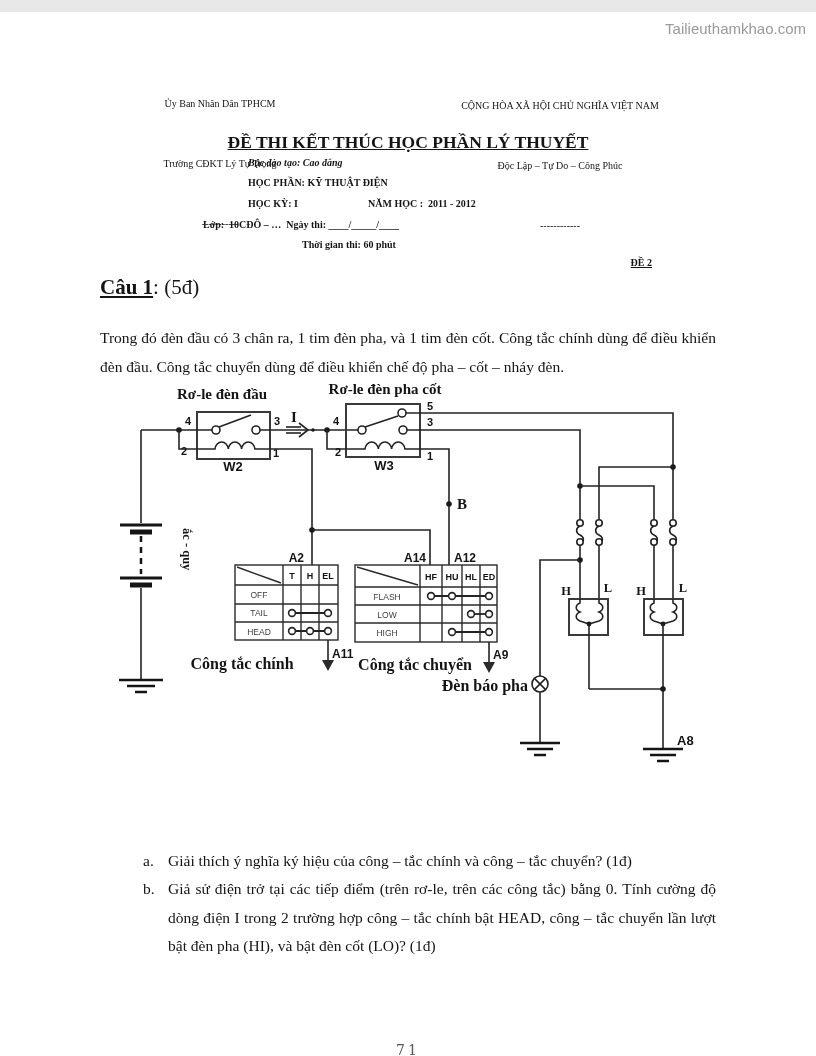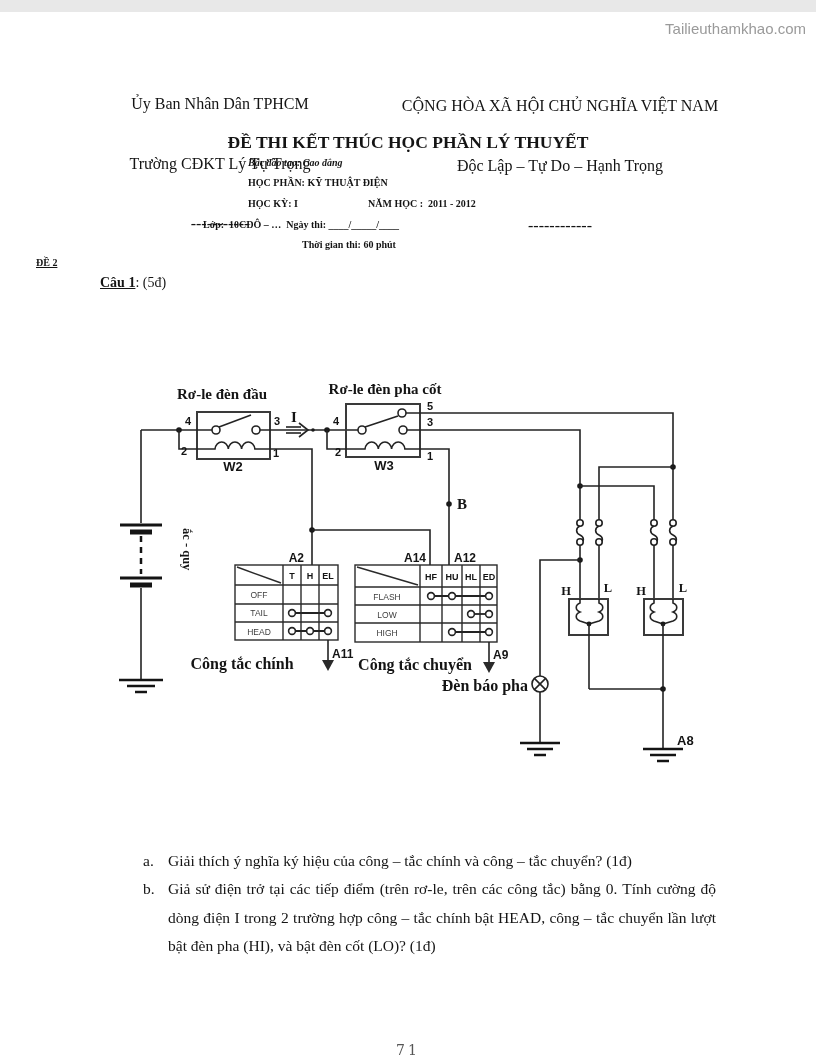--- a/index.html
+++ b/index.html
@@ -4,24 +4,24 @@
 <style>
   html,body{margin:0;padding:0;background:#e8e8e8;}
   .page{position:relative;width:816px;height:1056px;background:#fff;margin:12px auto;
         font-family:"Liberation Serif",serif;color:#141414;overflow:hidden;}
   .abs{position:absolute;white-space:pre;}
   .ctr{text-align:center;}
   .b{font-weight:bold;}
   .i{font-style:italic;}
   .u{text-decoration:underline;}
   .watermark{font-family:"Liberation Sans",sans-serif;color:#9a9a9a;font-size:15px;}
-  .hdr{font-size:16px;line-height:20px;}
+  .hdr{font-size:10px;line-height:20px;}
   .title{font-size:17.5px;font-weight:bold;}
   .tline{font-size:10px;font-weight:bold;}
-  .body-line{font-size:14px;}
+  .body-line{font-size:21px;}
   .para{position:absolute;width:616px;font-size:15.5px;line-height:28.5px;text-align:justify;white-space:normal;}
   .item{position:absolute;font-size:15.5px;line-height:28.5px;}
   .item .marker{position:absolute;left:0;top:0;}
   .item .txt{display:block;margin-left:25px;text-align:justify;}
   .pagenum{font-family:"DejaVu Serif",serif;color:#555;font-size:14px;letter-spacing:3px;}
   svg{position:absolute;left:0;top:0;}
   svg text{fill:#141414;}
   .wire{stroke:#232323;stroke-width:1.6;fill:none;}
   .wire2{stroke:#232323;stroke-width:1.8;fill:none;}
   .boxline{stroke:#3a3a3a;stroke-width:2;fill:none;}
@@ -45,34 +45,35 @@
 
   <div class="abs watermark" style="top:8px;right:10px;">Tailieuthamkhao.com</div>
 
   <div class="abs hdr ctr" style="left:110px;top:42px;width:220px;">
     <div>Ủy Ban Nhân Dân TPHCM</div>
     <div>Trường CĐKT Lý Tự Trọng</div>
     <div>-----------</div>
   </div>
   <div class="abs hdr ctr" style="left:400px;top:44px;width:320px;">
     <div>CỘNG HÒA XÃ HỘI CHỦ NGHĨA VIỆT NAM</div>
-    <div>Độc Lập – Tự Do – Hạnh Trọng</div>
+    <div>Độc Lập – Tự Do – Công Phúc</div>
     <div>------------</div>
   </div>
 
-  <div class="abs title ctr" style="left:0;top:120px;width:816px;">ĐỀ THI KẾT THÚC HỌC PHẦN LÝ THUYẾT</div>
+  <div class="abs title ctr" style="left:0;top:120px;width:816px;text-decoration:underline;">ĐỀ THI KẾT THÚC HỌC PHẦN LÝ THUYẾT</div>
   <div class="abs tline i" style="left:248px;top:145px;">Bậc đào tạo: Cao đẳng</div>
   <div class="abs tline" style="left:248px;top:165px;">HỌC PHẦN: KỸ THUẬT ĐIỆN</div>
   <div class="abs tline" style="left:248px;top:186px;">HỌC KỲ: I</div>
   <div class="abs tline" style="left:368px;top:186px;">NĂM HỌC :  2011 - 2012</div>
   <div class="abs tline" style="left:203px;top:207px;">Lớp:  10CĐÔ – …  Ngày thi: ____/_____/____</div>
   <div class="abs tline" style="left:302px;top:227px;">Thời gian thi: 60 phút</div>
-  <div class="abs tline u" style="left:0;top:245px;width:652px;text-align:left;padding-left:36px;">ĐỀ 2</div>
+  <div class="abs tline u" style="left:0;top:245px;width:652px;text-align:right;">ĐỀ 2</div>
 
   <div class="abs body-line" style="left:100px;top:263px;"><span class="b u">Câu 1</span><span>: (5đ)</span></div>
+  <div class="para" style="left:100px;top:312px;">Trong đó đèn đầu có 3 chân ra, 1 tim đèn pha, và 1 tim đèn cốt. Công tắc chính dùng để điều khiển đèn đầu. Công tắc chuyển dùng để điều khiển chế độ pha – cốt – nháy đèn.</div>
 
   <svg width="816" height="1056" viewBox="0 0 816 1056">
 
     <g>
       <line class="wire" x1="141" y1="418" x2="141" y2="511"></line>
       <line class="plate" x1="120" y1="513" x2="162" y2="513" stroke-width="3"></line>
       <line class="plate" x1="130" y1="520" x2="152" y2="520" stroke-width="5"></line>
       <line class="plate" x1="141" y1="524" x2="141" y2="562" stroke-width="2.5" stroke-dasharray="6 5"></line>
       <line class="plate" x1="120" y1="566" x2="162" y2="566" stroke-width="3"></line>
       <line class="plate" x1="130" y1="573" x2="152" y2="573" stroke-width="5"></line>

